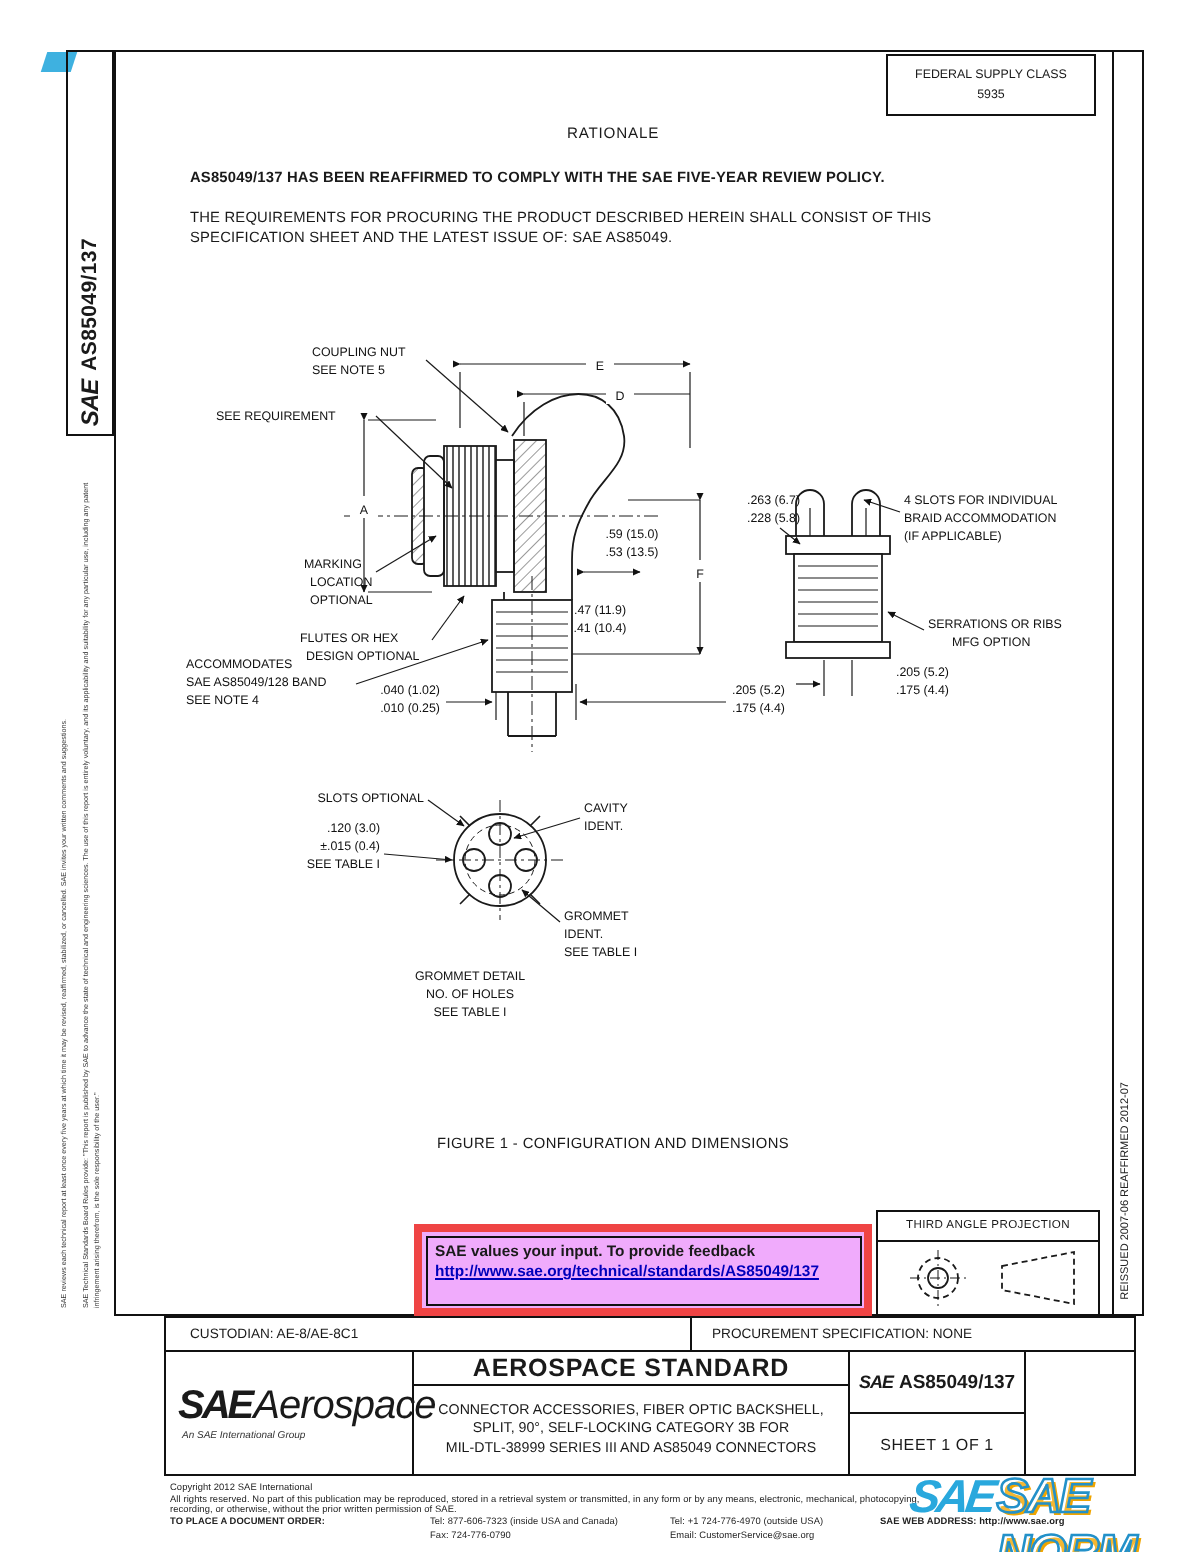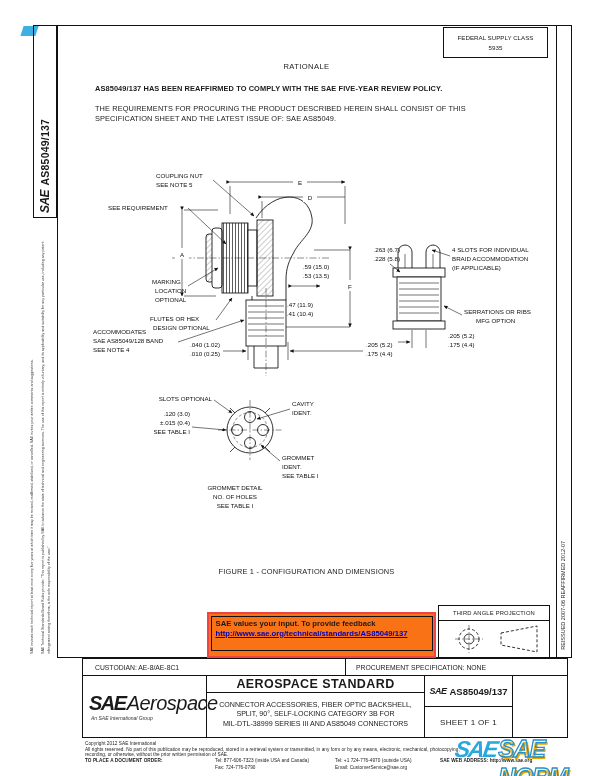--- a/index.html
+++ b/index.html
@@ -25,21 +25,21 @@
   .rev-strip .txt{position:absolute;bottom:8px;left:3px;writing-mode:vertical-rl;transform:rotate(180deg);
                   font-size:5.5px;white-space:nowrap;color:#222;}
   .fsc-box{left:443px;top:27px;width:105px;height:31px;border:1.5px solid #111;box-sizing:border-box;
            display:flex;flex-direction:column;align-items:center;justify-content:center;font-size:6.2px;line-height:1.5;}
   .rationale-h{left:57px;top:62px;width:499px;text-align:center;font-size:7.6px;letter-spacing:.4px;}
   .para{font-size:7.4px;line-height:1.38;letter-spacing:.1px;}
   .para1{left:95px;top:84px;width:430px;font-weight:bold;}
   .para2{left:95px;top:104px;width:416px;}
   .fig-caption{left:57px;top:519px;width:499px;text-align:center;font-size:7.4px;letter-spacing:.2px;margin-top:48px;}
   
-  .fb-outer{left:207px;top:612px;width:229px;height:46px;border:2px solid #ef4444;box-sizing:border-box;background:#f97316;}
+  .fb-outer{left:207px;top:612px;width:229px;height:46px;border:4px solid #ef4444;box-sizing:border-box;background:#f0abfc;}
   .fb-inner{border:1px solid #111;margin:1.5px;padding:2px 4px;height:35px;box-sizing:border-box;
             font-size:7.7px;font-weight:bold;line-height:1.35;}
   .fb-link{color:#0000bb;text-decoration:underline;}
   
   .proj-box{left:438px;top:605px;width:112px;height:53px;border:1.5px solid #111;box-sizing:border-box;}
   .proj-head{height:14px;border-bottom:1.5px solid #111;display:flex;align-items:center;justify-content:center;
              font-size:5.8px;letter-spacing:.2px;}
   
   .bottom-block{left:82px;top:658px;width:486px;height:80px;border:1.5px solid #111;box-sizing:border-box;
                 display:flex;flex-direction:column;background:#fff;}

